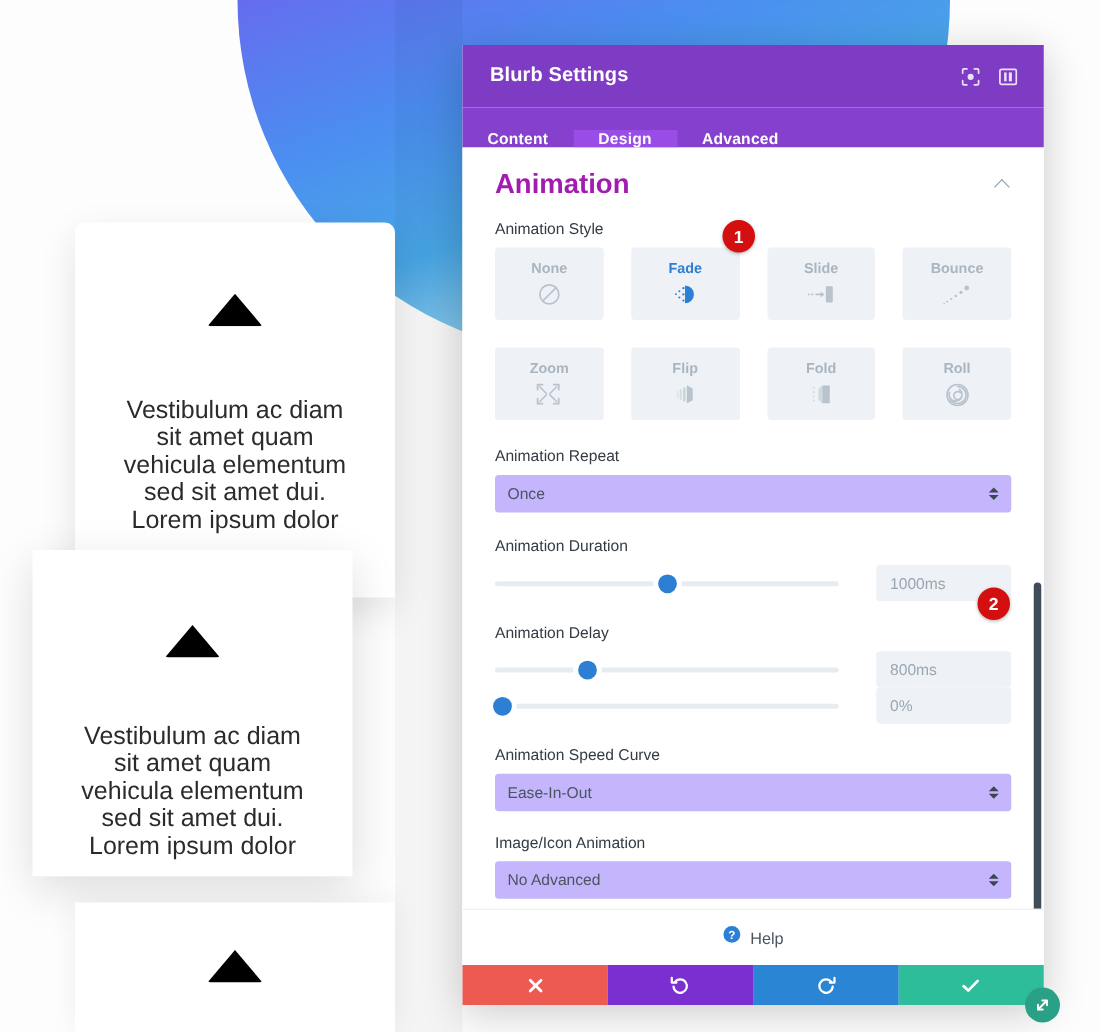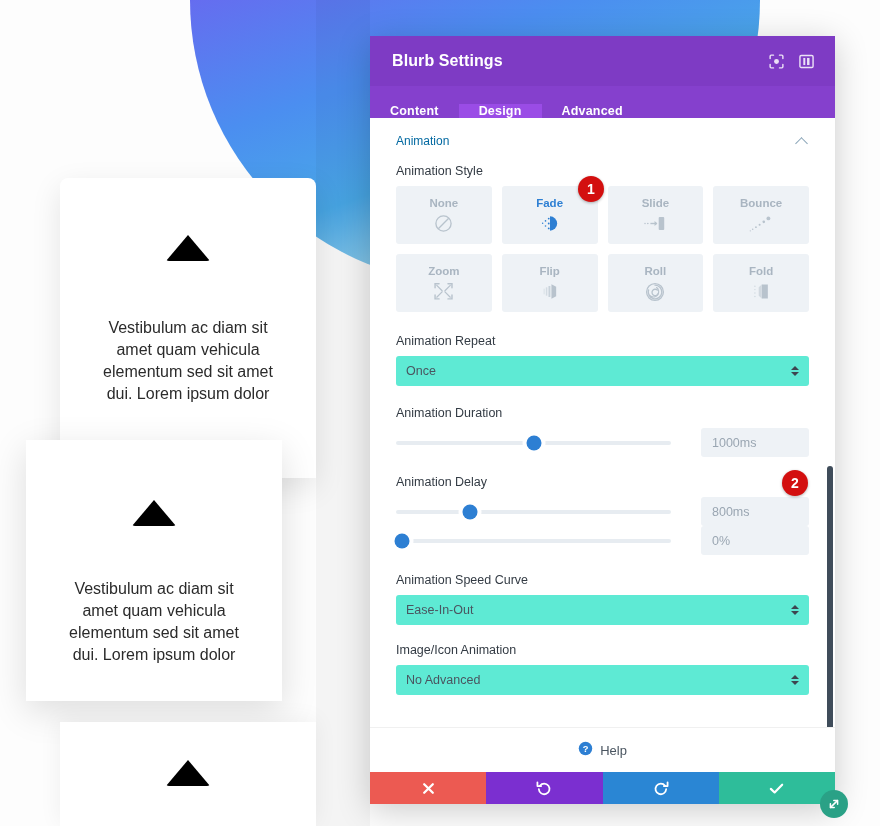--- a/index.html
+++ b/index.html
@@ -53,21 +53,21 @@
     box-shadow: 0 -2px 22px rgba(0,0,0,0.06);
   }
   .blurb-icon {
     width: 0; height: 0;
     border-left: 22px solid transparent;
     border-right: 22px solid transparent;
     border-bottom: 26px solid #000000;
     border-radius: 3px;
   }
   .blurb-text {
-    font-size: 16px;
+    font-size: 20px;
     line-height: 22px;
     color: #2b2b2b;
     text-align: center;
     width: 180px;
     font-family: "Liberation Sans", sans-serif;
   }
   .b1-icon { margin-top: 57px; }
   .b1-text { margin-top: 56px; }
   .b2-icon { margin-top: 60px; }
   .b2-text { margin-top: 52px; }
@@ -140,23 +140,23 @@
     overflow: hidden;
   }
 
   .section-title-row {
     display: flex;
     align-items: center;
     justify-content: space-between;
     padding: 16px 0 4px 0;
   }
   .section-title {
-    color: #0369a1;
-    font-size: 12px;
-    font-weight: normal;
+    color: #a21caf;
+    font-size: 22px;
+    font-weight: bold;
   }
   .chevron-up {
     width: 13px; height: 8px;
     position: relative;
   }
   .chevron-up::before {
     content: "";
     position: absolute;
     left: 1px; top: 2px;
     width: 8px; height: 8px;
@@ -169,21 +169,21 @@
     font-size: 12.5px;
     color: #333b44;
     margin: 12px 0 8px 0;
     font-weight: normal;
   }
 
   
   .anim-grid {
     display: grid;
     grid-template-columns: repeat(4, 1fr);
-    gap: 10px;
+    gap: 22px;
     position: relative;
   }
   .anim-cell {
     background: #eef2f6;
     height: 58px;
     border-radius: 3px;
     display: flex;
     flex-direction: column;
     align-items: center;
     justify-content: center;
@@ -193,21 +193,21 @@
     font-size: 11.5px;
     color: #a9b5c1;
     font-weight: bold;
   }
   .anim-cell.selected .anim-name { color: #2d7fd3; }
   .anim-icon { height: 20px; display:flex; align-items:center; justify-content:center; }
 
   
   .select-box {
     height: 30px;
-    background: #5eead4;
+    background: #c4b5fd;
     border-radius: 3px;
     display: flex;
     align-items: center;
     padding: 0 10px;
     font-size: 12.5px;
     color: #4a5560;
     justify-content: space-between;
   }
   .select-arrows {
     width: 9px; height: 15px;
@@ -472,43 +472,43 @@
               <svg width="22" height="19" viewBox="0 0 22 20">
                 <path d="M12.5 2.4 17.5 5v10l-5 2.6z" fill="#b8c3cd"></path>
                 <rect x="9.4" y="4.2" width="2" height="11.6" fill="#c8d2da"></rect>
                 <rect x="6.6" y="5.6" width="1.6" height="8.8" fill="#d3dbe2"></rect>
                 <rect x="4.2" y="7" width="1.3" height="6" fill="#dde4e9"></rect>
               </svg>
             </span>
           </div>
 
           <div class="anim-cell">
-            <span class="anim-name">Roll</span>
-            <span class="anim-icon">
-              <svg width="20" height="20" viewBox="0 0 20 20">
-                <circle cx="10" cy="10" r="8.4" fill="none" stroke="#b8c3cd" stroke-width="1.3"></circle>
-                <path d="M10 3.2a6.8 6.8 0 1 1-6.3 4.3 5.2 5.2 0 1 0 7.9-1.9" fill="none" stroke="#b8c3cd" stroke-width="1.3" stroke-linecap="round"></path>
-                <path d="M12.4 8.1a3.2 3.2 0 1 0 .9 3.2" fill="none" stroke="#b8c3cd" stroke-width="1.3" stroke-linecap="round"></path>
-              </svg>
-            </span>
-          </div>
-
-          <div class="anim-cell">
             <span class="anim-name">Fold</span>
             <span class="anim-icon">
               <svg width="22" height="19" viewBox="0 0 22 20">
                 <path d="M11.8 2.6h6.4v14.8h-6.4z" fill="#b8c3cd"></path>
                 <path d="M11.8 2.6 8.6 5.4v9.2l3.2 2.8z" fill="#d1d9e0"></path>
                 <circle cx="4.6" cy="4.4" r="0.75" fill="#cfd8df"></circle>
                 <circle cx="4.6" cy="8" r="0.75" fill="#cfd8df"></circle>
                 <circle cx="4.6" cy="11.6" r="0.75" fill="#cfd8df"></circle>
                 <circle cx="4.6" cy="15.2" r="0.75" fill="#cfd8df"></circle>
               </svg>
             </span>
           </div>
+
+          <div class="anim-cell">
+            <span class="anim-name">Roll</span>
+            <span class="anim-icon">
+              <svg width="20" height="20" viewBox="0 0 20 20">
+                <circle cx="10" cy="10" r="8.4" fill="none" stroke="#b8c3cd" stroke-width="1.3"></circle>
+                <path d="M10 3.2a6.8 6.8 0 1 1-6.3 4.3 5.2 5.2 0 1 0 7.9-1.9" fill="none" stroke="#b8c3cd" stroke-width="1.3" stroke-linecap="round"></path>
+                <path d="M12.4 8.1a3.2 3.2 0 1 0 .9 3.2" fill="none" stroke="#b8c3cd" stroke-width="1.3" stroke-linecap="round"></path>
+              </svg>
+            </span>
+          </div>
         </div>
 
         <div class="field-label" style="margin-top:22px;">Animation Repeat</div>
         <div class="select-box">
           <span>Once</span>
           <span class="select-arrows">
             <span class="ar-up"></span>
               <span class="ar-dn"></span>
           </span>
         </div>

